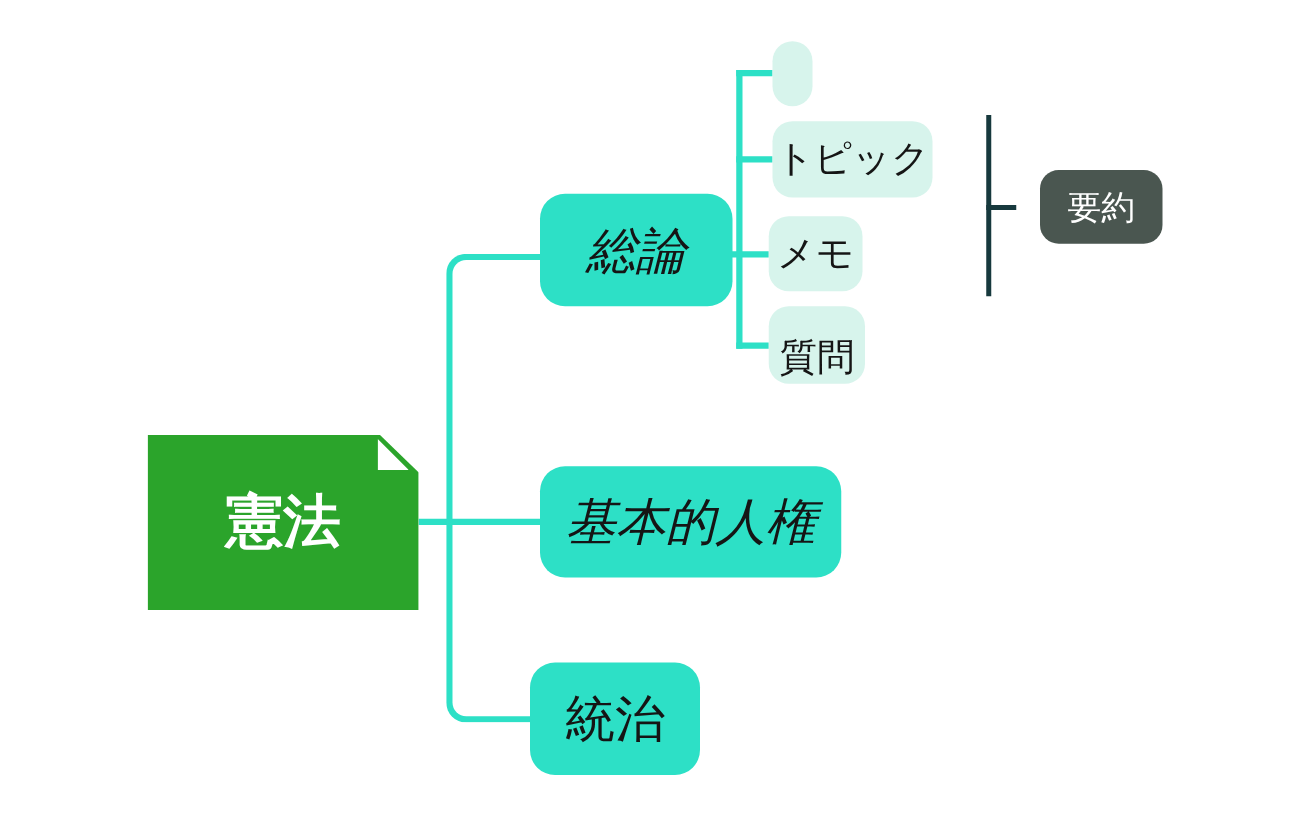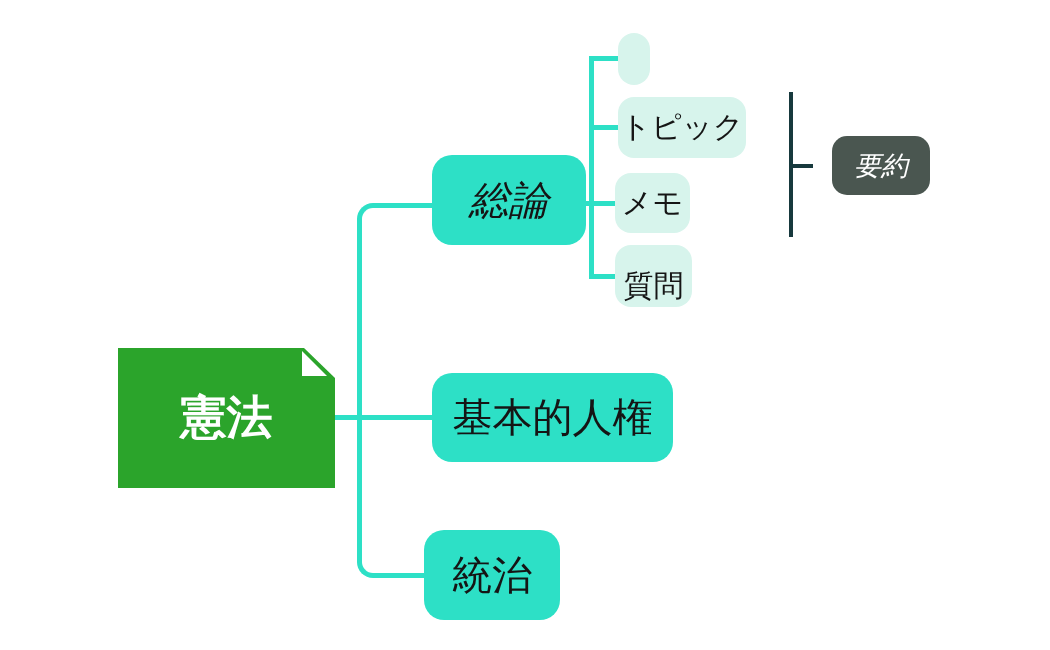--- a/index.html
+++ b/index.html
@@ -63,27 +63,27 @@
     border: 5px solid var(--accent);
     border-right: none;
     border-top-left-radius: 16px;
     border-bottom-left-radius: 16px;
     background: transparent;
   }
   .bracket-part { position: absolute; background: var(--bracket); }
 
   
   .n-general      { left: 432px; top: 155px; width: 154px; height: 90px; font-style: italic; }
-  .n-human-rights { left: 432px; top: 373px; width: 241px; height: 89px; }
+  .n-human-rights { left: 432px; top: 373px; width: 241px; height: 89px; font-style: italic; }
   .n-governance   { left: 424px; top: 530px; width: 136px; height: 90px; }
   .n-blank        { left: 618px; top: 33px;  width: 32px;  height: 52px; }
   .n-topic        { left: 618px; top: 97px;  width: 128px; height: 61px; font-size: 32px; }
   .n-memo         { left: 615px; top: 173px; width: 75px;  height: 60px; }
   .n-question     { left: 615px; top: 245px; width: 77px;  height: 62px; align-items: flex-end; }
-  .n-summary      { left: 832px; top: 136px; width: 98px;  height: 59px; font-style: italic; }
+  .n-summary      { left: 832px; top: 136px; width: 98px;  height: 59px; }
 </style>
 </head>
 <body>
 
 <div class="canvas">
 
   <div class="line" style="left:335px; top:415px; width:97px; height:5px;"></div>
   <div class="trunk"></div>
   <div class="line" style="left:565px; top:201px; width:50px; height:5px;"></div>
   <div class="line" style="left:589px; top:56px; width:5px; height:223px;"></div>

